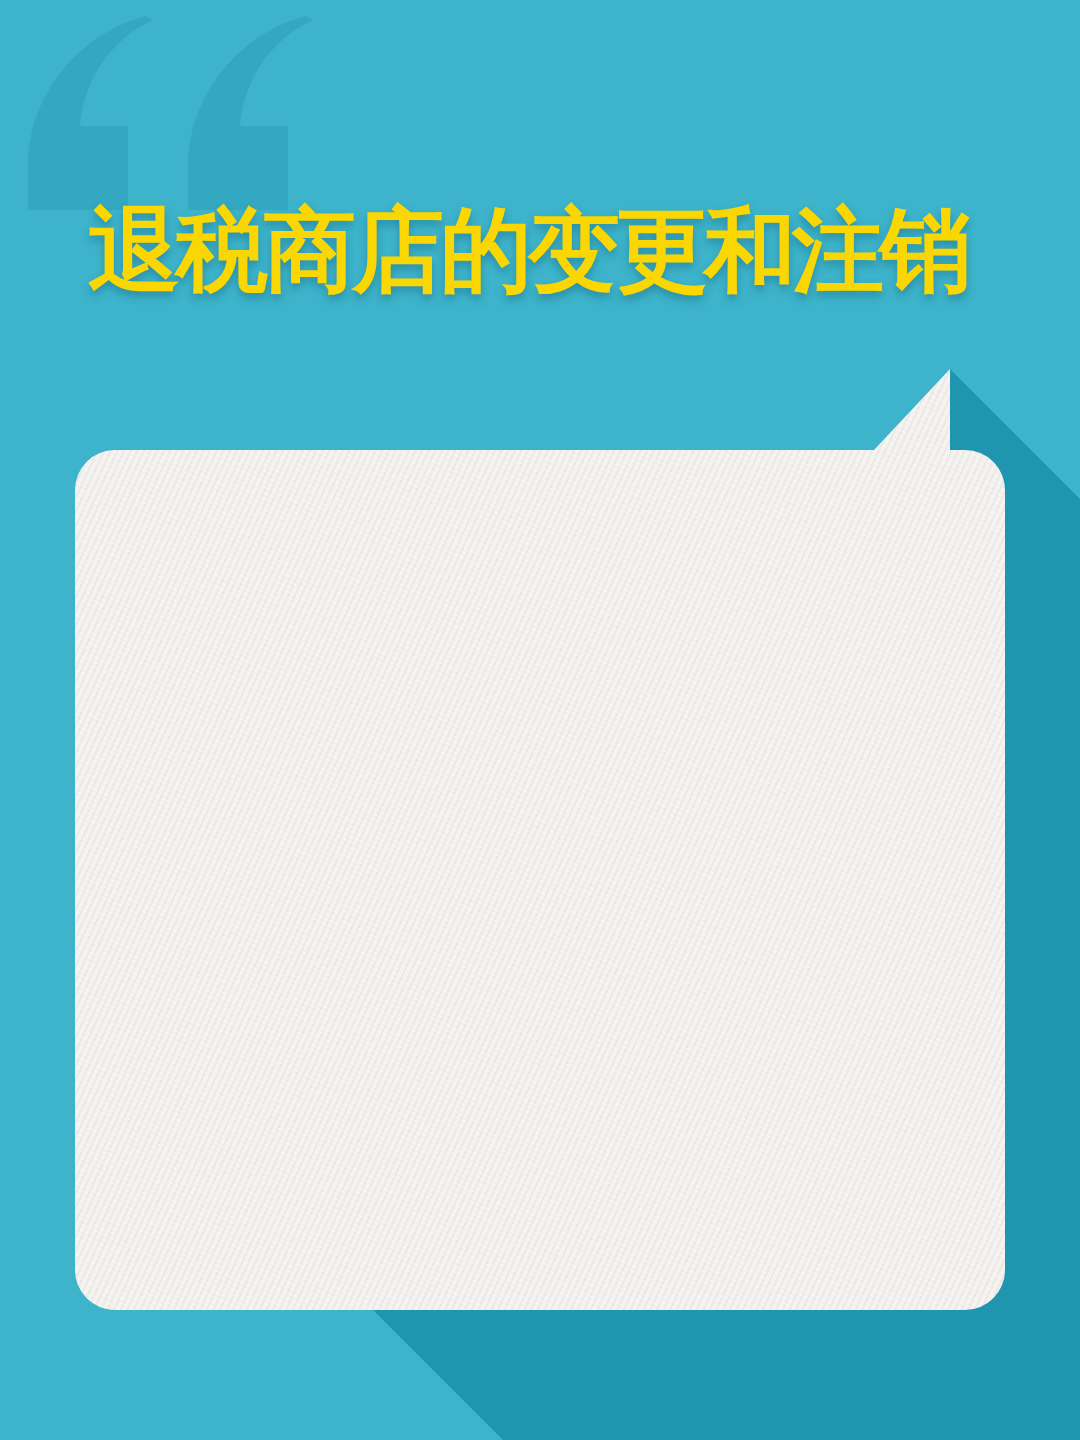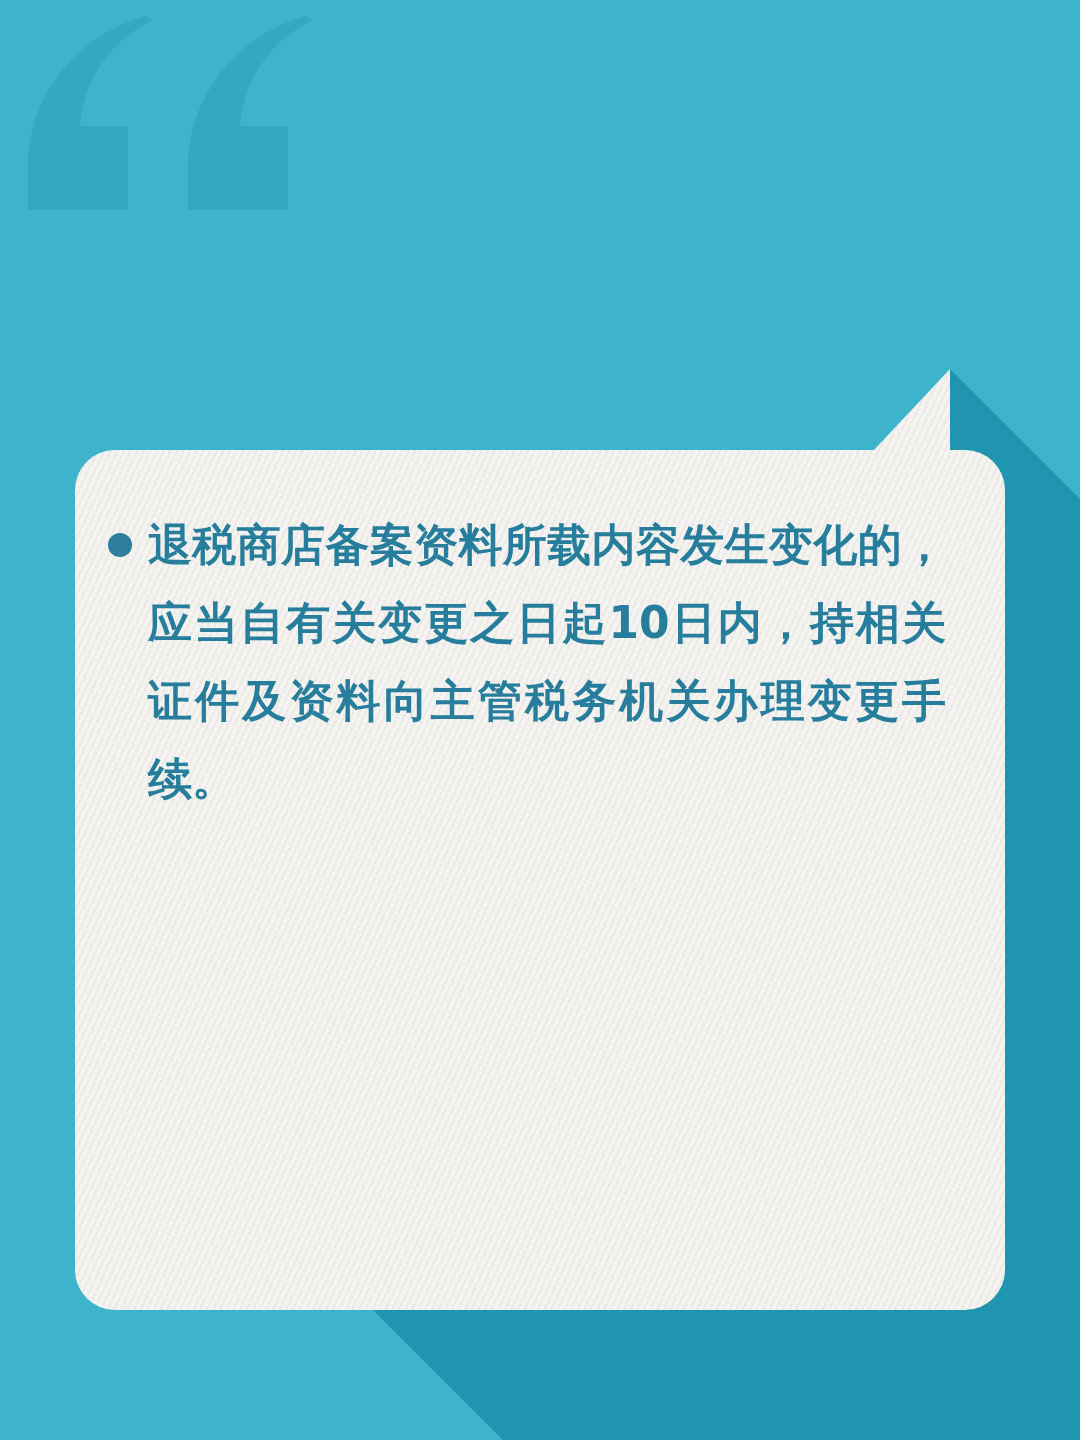--- a/index.html
+++ b/index.html
@@ -57,24 +57,21 @@
   <svg class="quote" viewBox="0 0 300 196" aria-hidden="true">
     <g fill="#34a8c0">
       <path d="M 118 0 C 50 18 0 80 0 150 L 0 194 L 100 194 L 100 110 L 52 110 C 56 64 82 24 125 4 Z"></path>
       <path d="M 283 0 C 215 18 165 80 165 150 L 165 194 L 265 194 L 265 110 L 217 110 C 221 64 247 24 290 4 Z" transform="translate(-5,0)"></path>
     </g>
   </svg>
 
   <div class="long-shadow"></div>
 
   <div class="title-block">
+    <div class="title-line l1">退税商店的变更和注销</div>
   </div>
 
   <div class="bubble">
     <ul class="bullet-list">
-      <li>
-        <span class="dot"></span>
-        <span>退税商店备案资料所载内容发生变化的，应当自有关变更之日起10日内，持相关证件及资料向主管税务机关办理变更手续。</span>
-      </li>
     </ul>
   </div>
 
 </div>
 
 </body></html>

